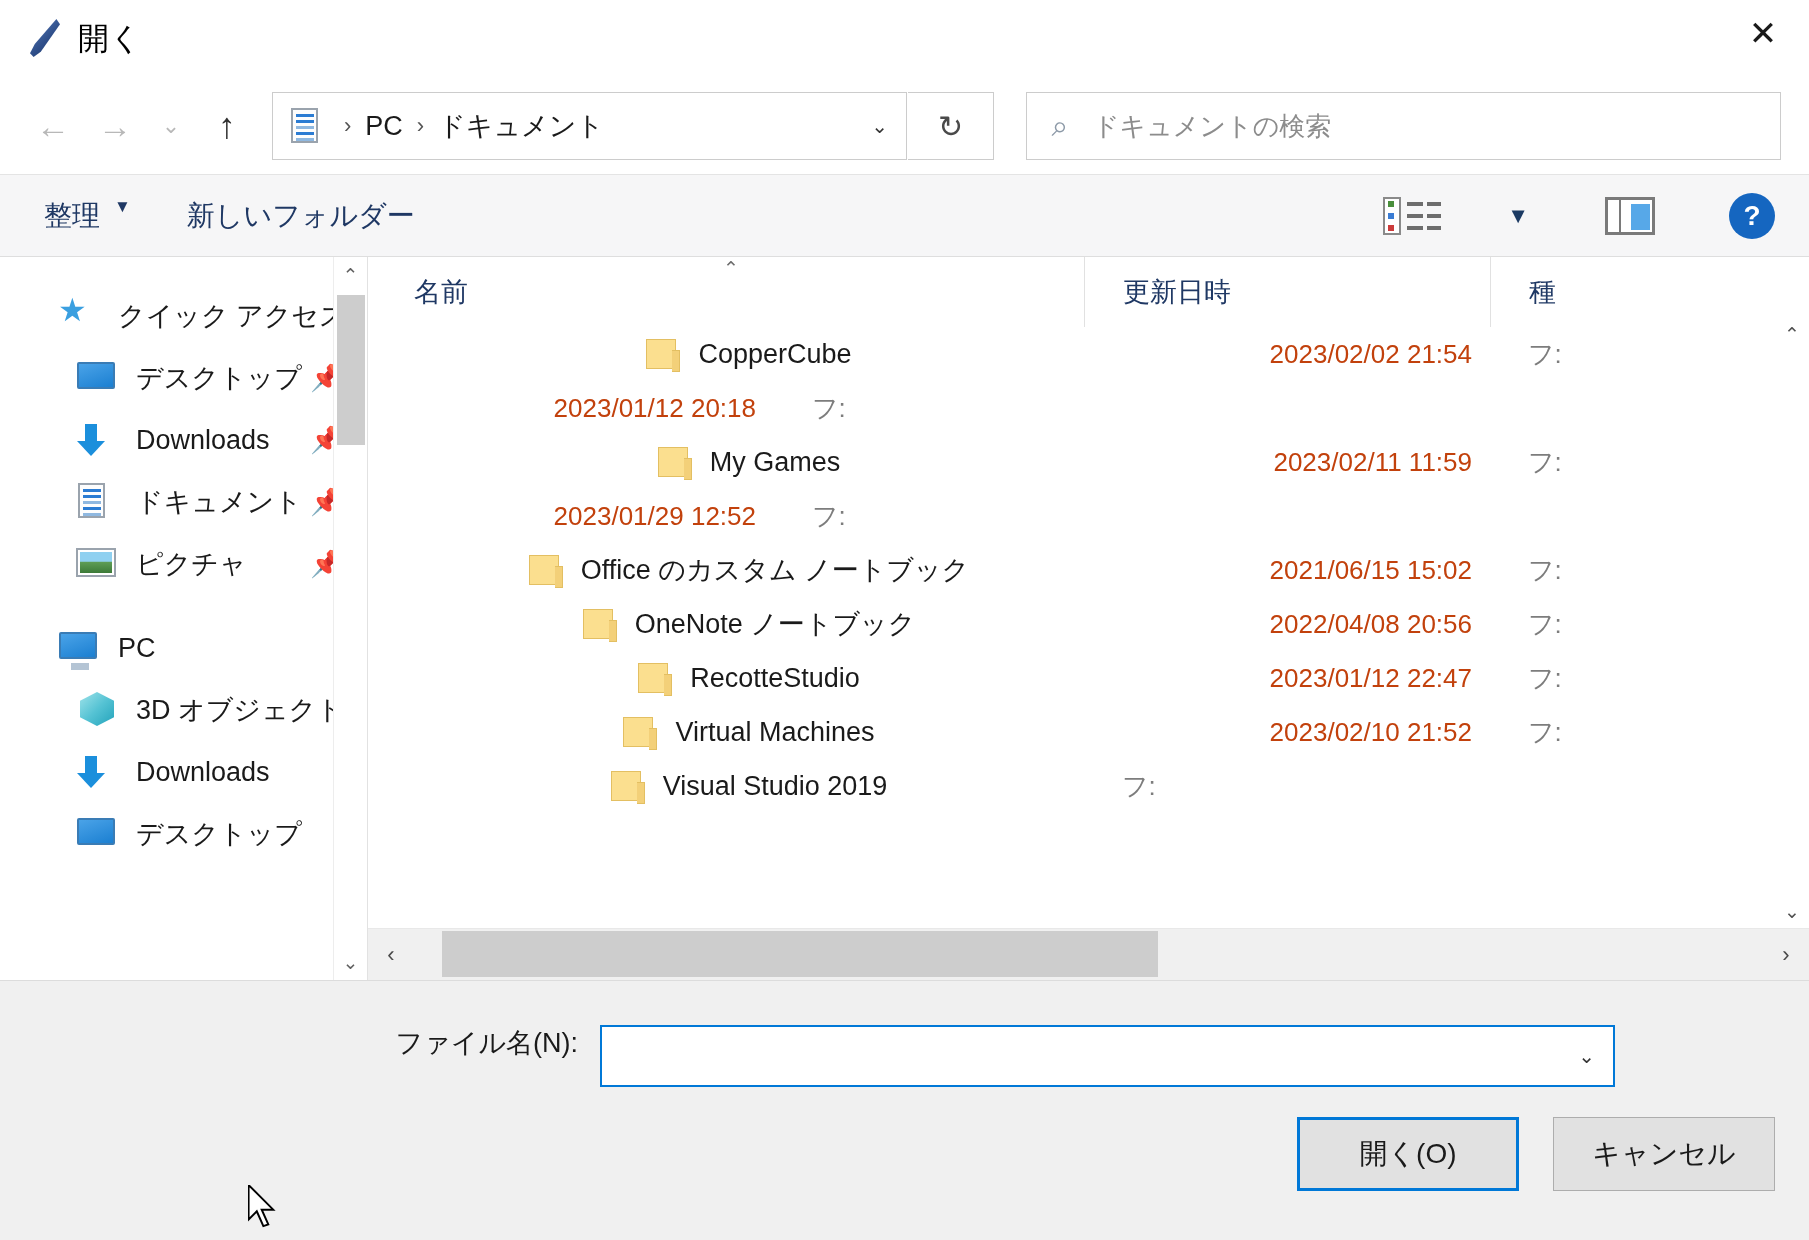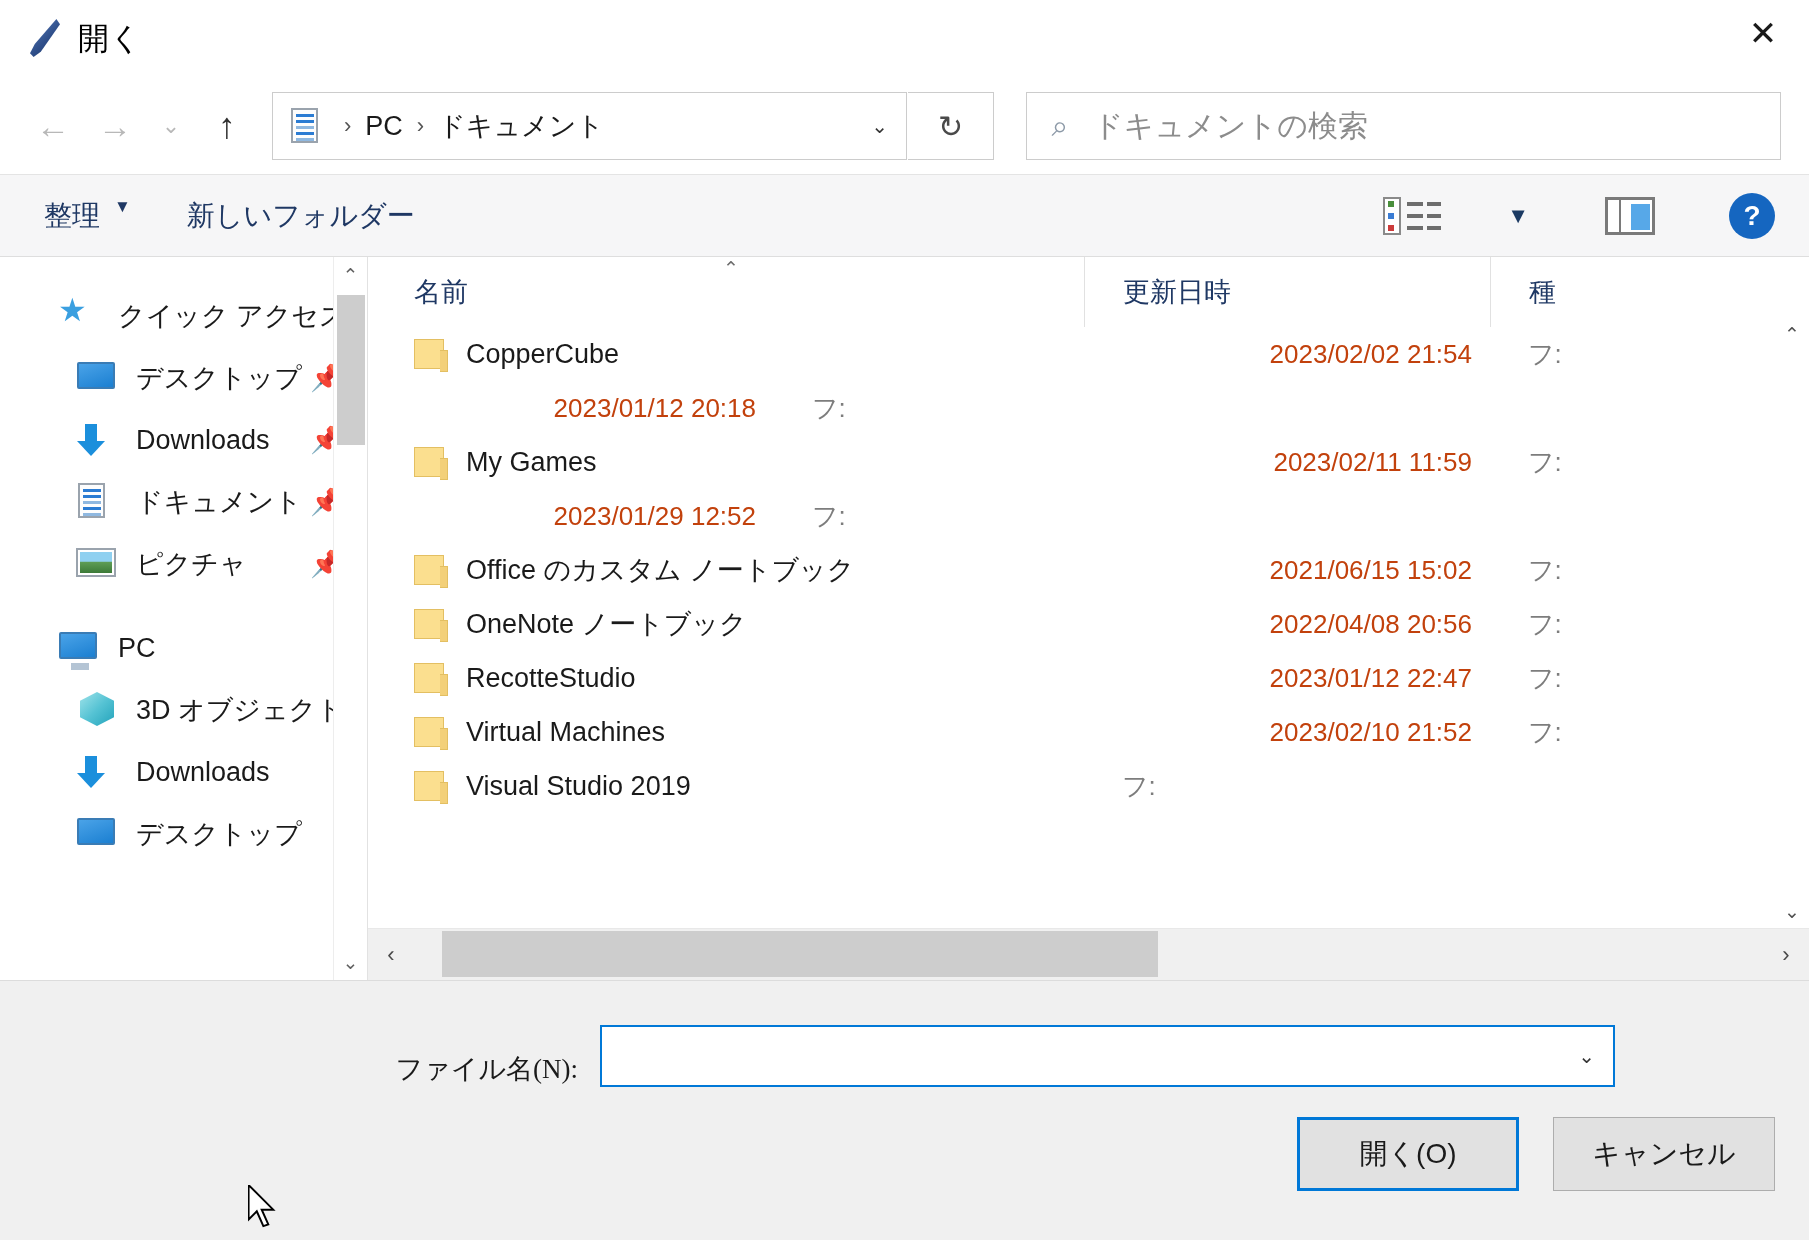--- a/index.html
+++ b/index.html
@@ -79,21 +79,21 @@
     flex: 1 1 auto; height: 68px;
     border: 1px solid #cccccc;
     margin-left: 32px; margin-right: 6px;
     display: flex; align-items: center;
     background: #ffffff;
   }
   .search-icon {
     width: 66px; display: flex; align-items: center; justify-content: center;
     font-size: 30px; color: #8d9aa8;
   }
-  .search-ph { font-size: 30px; color: #8c8c8c; }
+  .search-ph { font-size: 26px; color: #8c8c8c; }
 
   
   .toolbar {
     height: 82px; flex: 0 0 82px;
     background: #f6f6f7;
     border-top: 1px solid #e4e4e4;
     display: flex; align-items: center;
     padding-left: 44px;
   }
   .tb-item {
@@ -163,21 +163,21 @@
   }
   .col-name { flex: 0 0 716px; padding-left: 46px; }
   .col-date { flex: 0 0 406px; padding-left: 38px; border-left: 1px solid #e1e1e1; }
   .col-type { flex: 1 1 auto; padding-left: 38px; border-left: 1px solid #e1e1e1; }
   .sort-caret {
     position: absolute; left: 355px; top: 0px;
     font-size: 19px; color: #6c6c6c;
   }
   .rows { flex: 1 1 auto; overflow: hidden; }
   .row { height: 54px; display: flex; align-items: center; }
-  .cell-name { flex: 0 0 716px; display: flex; align-items: center; padding-left: 46px; }
+  .cell-name { flex: 0 0 716px; display: flex; align-items: center; padding-left: 46px; justify-content: center; }
   .folder-ico { width: 32px; height: 30px; position: relative; margin-right: 20px; flex:0 0 32px;}
   .fname { font-size: 27px; color: #1a1a1a; white-space: nowrap; }
   .cell-date {
     flex: 0 0 406px; text-align: right; padding-right: 18px;
     font-size: 26px; color: #c2410c; white-space: nowrap;
   }
   .cell-type {
     flex: 1 1 auto; padding-left: 38px;
     font-size: 26px; color: #7d7d7d; white-space: nowrap; overflow: hidden;
   }
@@ -203,23 +203,22 @@
   }
 
   
   .footer {
     flex: 0 0 260px;
     background: #f0f0f0;
     border-top: 1px solid #dcdcdc;
     position: relative;
   }
   .fname-row {
-    display: flex; align-items: flex-end;
+    display: flex; align-items: flex-start;
     padding-top: 44px;
-    font-family: Liberation Serif, serif;
   }
   .fname-label {
     width: 600px; text-align: right; padding-right: 22px;
     font-size: 27px; color: #1a1a1a;
   }
   .fname-input {
     flex: 0 0 1015px; height: 62px;
     border: 2px solid #0078d7; background: #ffffff;
     display: flex; align-items: center; position: relative;
   }

